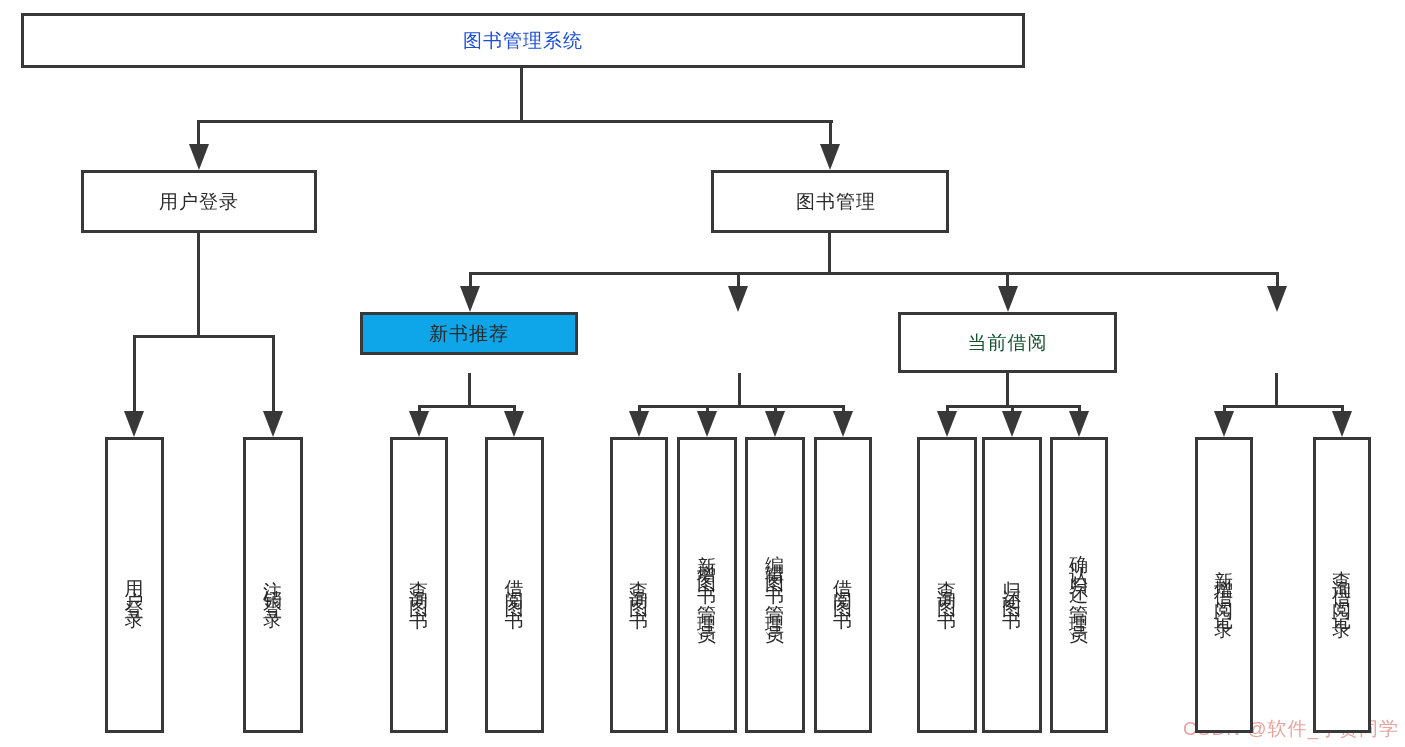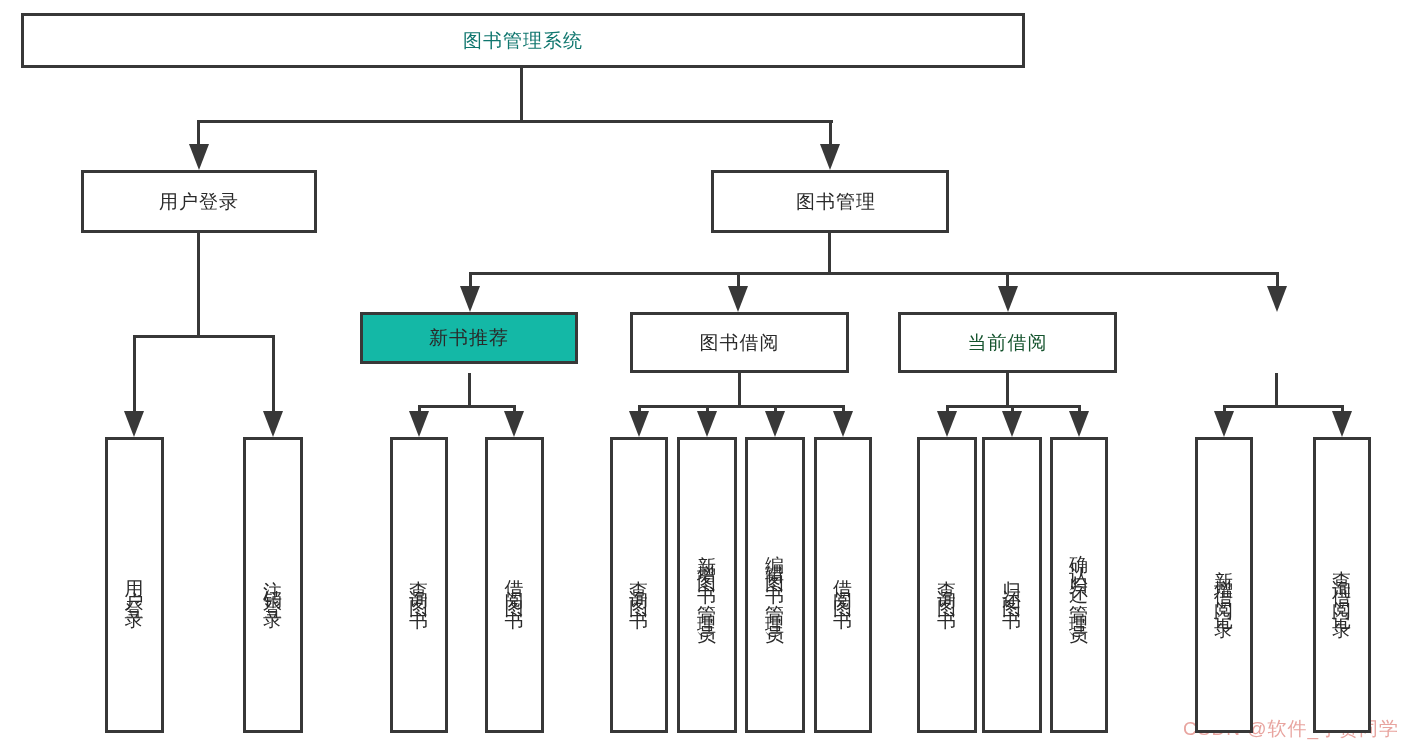--- a/index.html
+++ b/index.html
@@ -104,33 +104,30 @@
     <div class="arrow" style="left: 629px; top: 411px; border-top-color: rgb(56, 56, 56);"></div>
     <div class="arrow" style="left: 697px; top: 411px; border-top-color: rgb(56, 56, 56);"></div>
     <div class="arrow" style="left: 765px; top: 411px; border-top-color: rgb(56, 56, 56);"></div>
     <div class="arrow" style="left: 833px; top: 411px; border-top-color: rgb(56, 56, 56);"></div>
     <div class="arrow" style="left: 937px; top: 411px; border-top-color: rgb(56, 56, 56);"></div>
     <div class="arrow" style="left: 1002px; top: 411px; border-top-color: rgb(56, 56, 56);"></div>
     <div class="arrow" style="left: 1069px; top: 411px; border-top-color: rgb(56, 56, 56);"></div>
     <div class="arrow" style="left: 1214px; top: 411px; border-top-color: rgb(56, 56, 56);"></div>
     <div class="arrow" style="left: 1332px; top: 411px; border-top-color: rgb(56, 56, 56);"></div>
     <div class="node h" style="left: 21px; top: 13px; width: 1004px; height: 55px; border-color: rgb(56, 56, 56); background: rgb(255, 255, 255);">
-      <span style="color: #0f766e;">图书管理系统</span>
+      <span style="color: #1d4ed8;">图书管理系统</span>
     </div>
     <div class="node h" style="left: 81px; top: 170px; width: 236px; height: 63px; border-color: rgb(56, 56, 56); background: rgb(255, 255, 255);">
       <span style="color: rgb(42, 42, 42);">用户登录</span>
     </div>
     <div class="node h" style="left: 711px; top: 170px; width: 238px; height: 63px; border-color: rgb(56, 56, 56); background: rgb(255, 255, 255);">
       <span style="color: rgb(42, 42, 42); margin-left: 12px;">图书管理</span>
     </div>
-    <div class="node h" style="left: 360px; top: 312px; width: 218px; height: 52px; border-color: rgb(56, 56, 56); background: #14b8a6;">
+    <div class="node h" style="left: 360px; top: 312px; width: 218px; height: 43px; border-color: rgb(56, 56, 56); background: #0ea5e9;">
       <span style="color: rgb(42, 42, 42);">新书推荐</span>
-    </div>
-    <div class="node h" style="left: 630px; top: 312px; width: 219px; height: 61px; border-color: rgb(56, 56, 56); background: rgb(255, 255, 255);">
-      <span style="color: rgb(42, 42, 42);">图书借阅</span>
     </div>
     <div class="node h" style="left: 898px; top: 312px; width: 219px; height: 61px; border-color: rgb(56, 56, 56); background: rgb(255, 255, 255);">
       <span style="color: #14532d;">当前借阅</span>
     </div>
     <div class="node v" style="left: 105px; top: 437px; width: 59px; height: 296px; border-color: rgb(56, 56, 56); background: rgb(255, 255, 255);">
       <span style="color: rgb(42, 42, 42);">用户登录</span>
     </div>
     <div class="node v" style="left: 243px; top: 437px; width: 60px; height: 296px; border-color: rgb(56, 56, 56); background: rgb(255, 255, 255);">
       <span style="color: rgb(42, 42, 42);">注销登录</span>
     </div>

